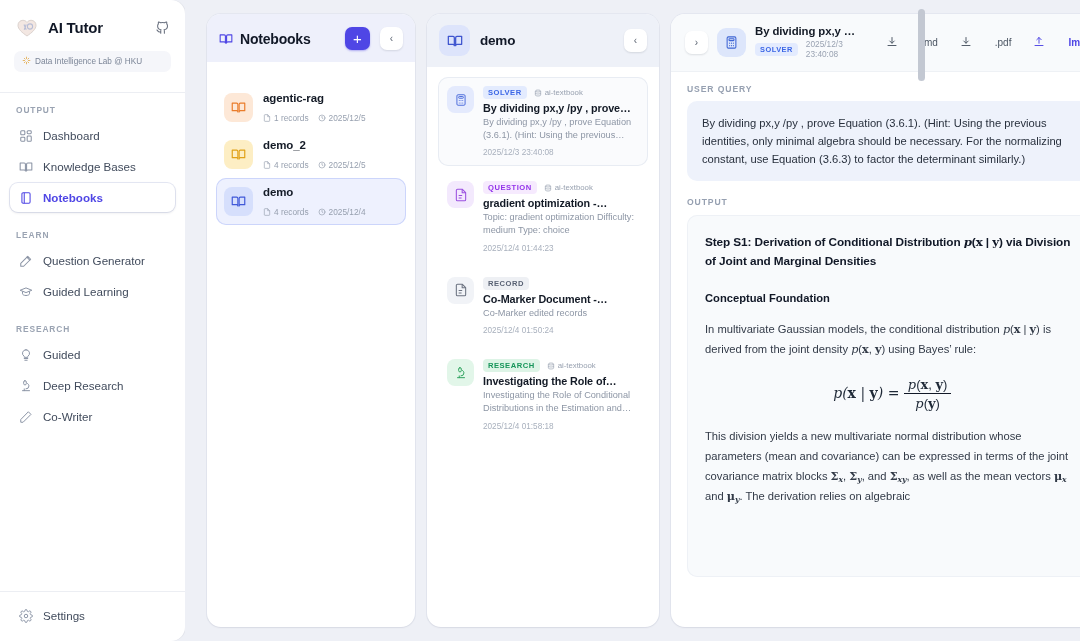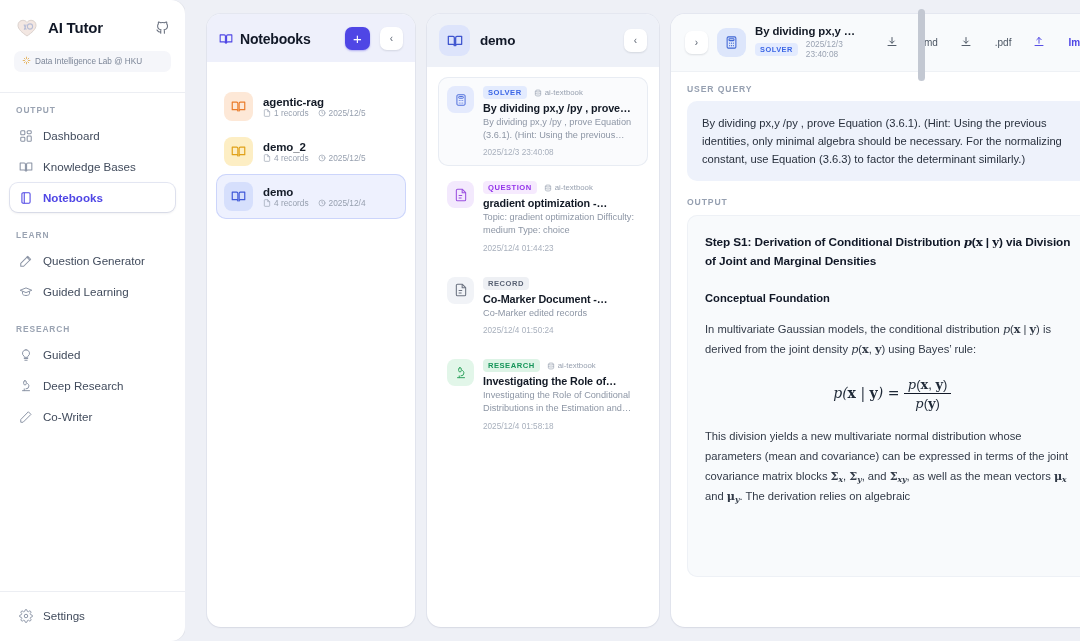--- a/index.html
+++ b/index.html
@@ -95,21 +95,21 @@
   .nb-search input::placeholder { color: #9aa3b2; }
 
   .nb-list { padding: 22px 9px; display: flex; flex-direction: column; }
   .nb-item { display: flex; align-items: center; gap: 10px; padding: 8px 8px; border-radius: 10px; cursor: pointer; }
   .nb-item.active { background: #eef1fe; box-shadow: 0 0 0 1px #ccd5fb inset; }
   .nb-ico { width: 29px; height: 29px; flex: 0 0 29px; border-radius: 8px; display: flex; align-items: center; justify-content: center; }
   .nb-ico.orange { background: #fde8d7; color: #ea7c2b; }
   .nb-ico.yellow { background: #fdeec4; color: #e0a118; }
   .nb-ico.blue   { background: #d6dffc; color: #4059d8; }
   .nb-name { font-size: 11.5px; font-weight: 700; color: #131a26; letter-spacing: -.1px; }
-  .nb-meta { display: flex; align-items: center; gap: 9px; margin-top: 0; font-size: 8.3px; color: #97a0af; }
+  .nb-meta { display: flex; align-items: center; gap: 9px; margin-top: 9px; font-size: 8.3px; color: #97a0af; }
   .nb-meta span { display: flex; align-items: center; gap: 3px; }
 
   
   .rc-head { background: #eef1f8; padding: 11px 12px; display: flex; align-items: center; gap: 10px; }
   .rc-headico { width: 31px; height: 31px; flex: 0 0 31px; border-radius: 9px; background: #dde4fb; color: #3f55cf; display: flex; align-items: center; justify-content: center; }
   .rc-headtitle { flex: 1; font-size: 13.5px; font-weight: 700; color: #111827; letter-spacing: -.2px; }
   .rc-list { padding: 10px 11px; display: flex; flex-direction: column; gap: 6px; overflow: hidden; }
   .rc-card { display: flex; gap: 9px; padding: 9px 9px; border-radius: 10px; cursor: pointer; }
   .rc-card.active { background: #fafbfd; box-shadow: 0 0 0 1px #e8ecf3 inset; }
   .rc-ico { width: 27px; height: 27px; flex: 0 0 27px; border-radius: 8px; display: flex; align-items: center; justify-content: center; }

